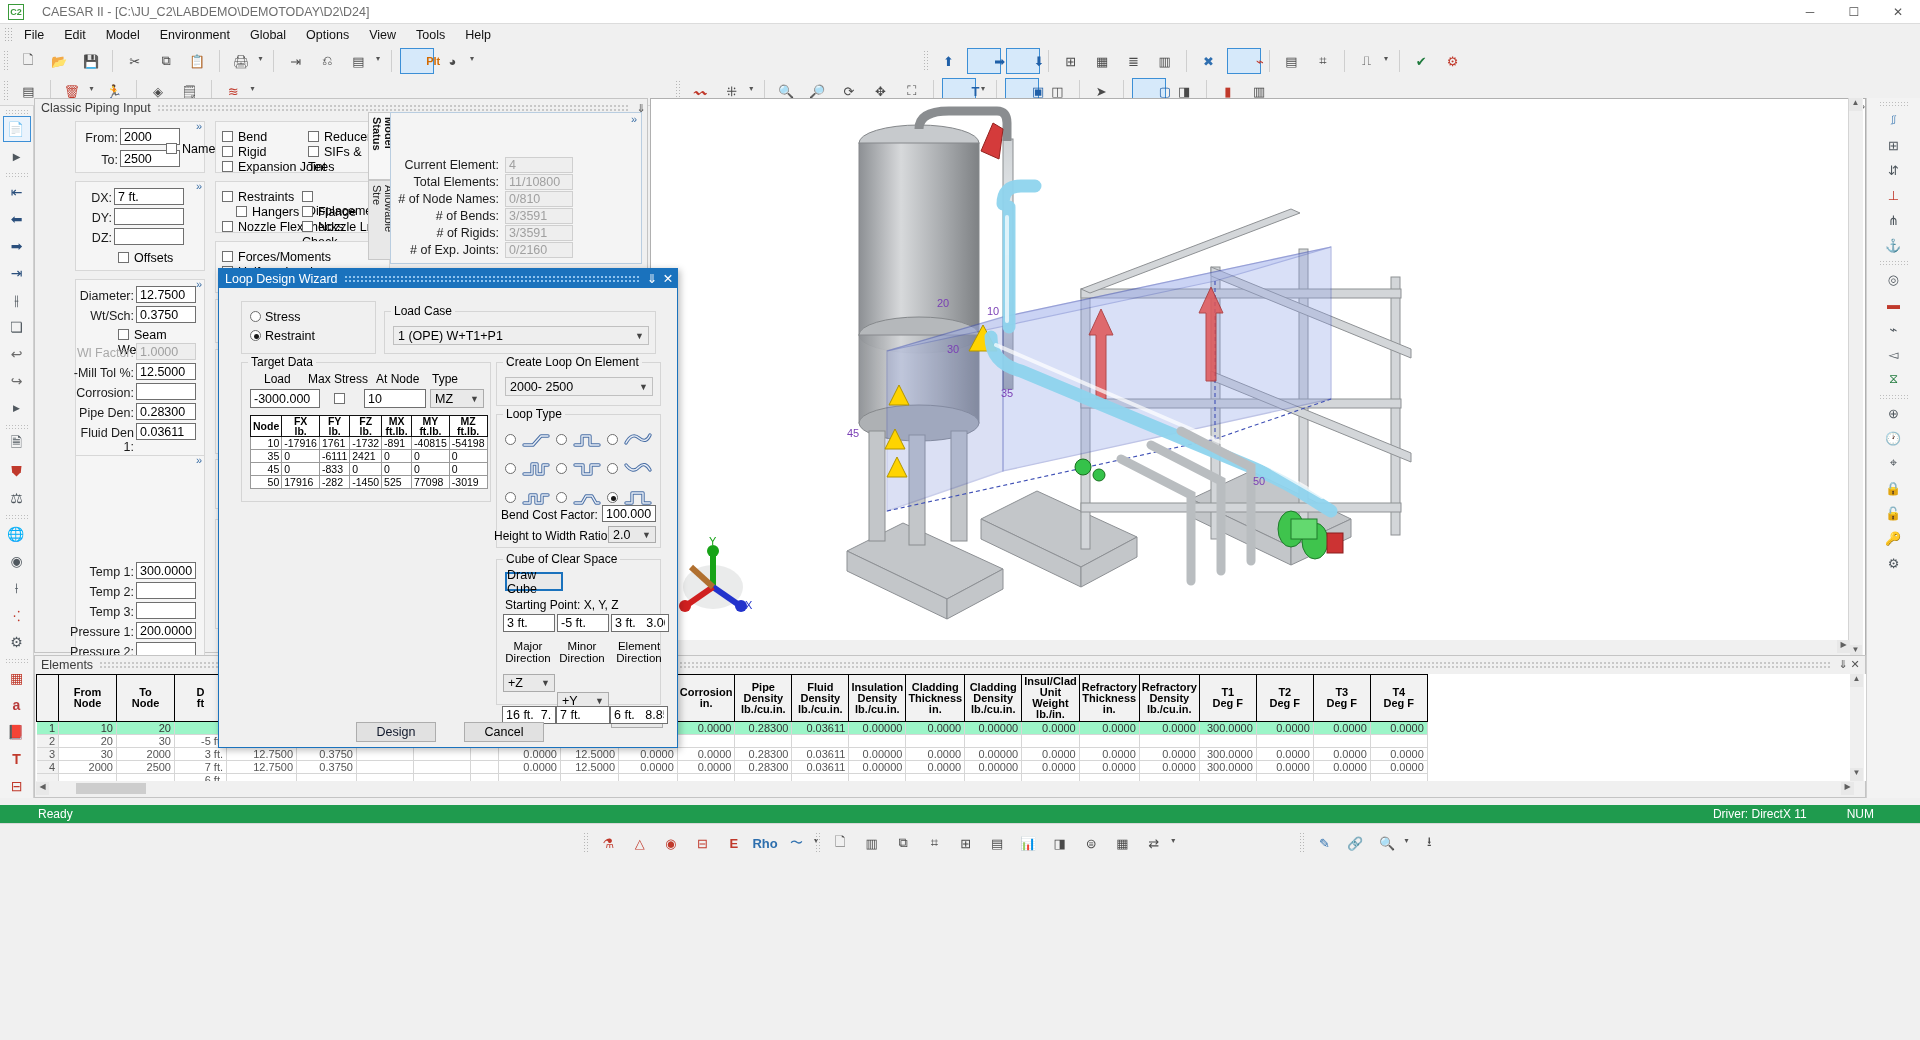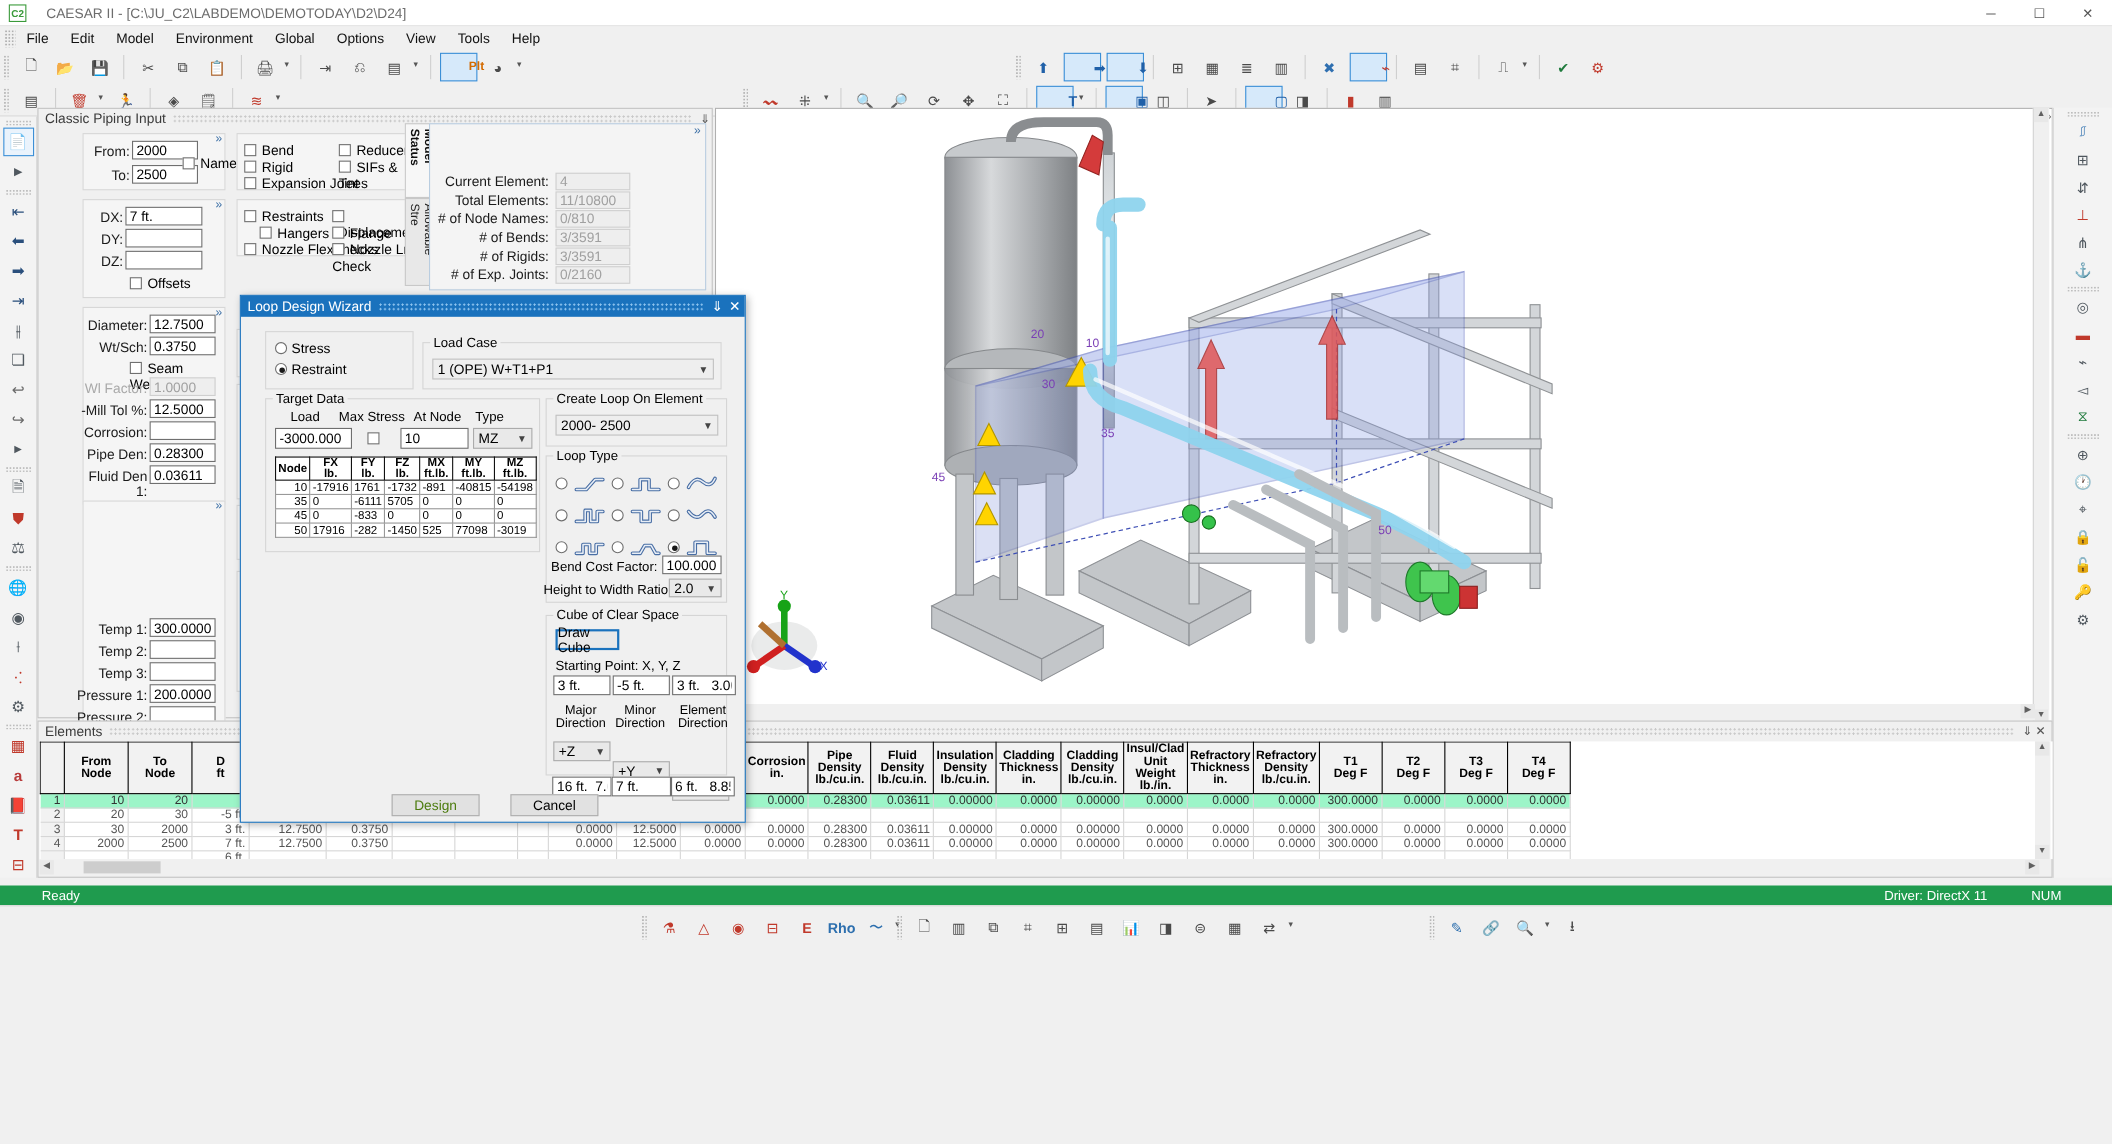--- a/index.html
+++ b/index.html
@@ -147,21 +147,21 @@
   .combo .ca { font-size:9px; color:#444; }
   .combo.flat { background:#eeeeee; border:1px solid #c0c0c0;}
   table.tg { border-collapse:collapse; font-size:10.5px; }
   table.tg th { border:1.4px solid #111; background:#fff; font-weight:bold;
                 padding:0 2px; line-height:10px; font-size:10.5px;}
   table.tg td { border:1px solid #999; padding:0 2px; font-size:10.5px;
                 height:13px; background:#fff;}
   td.nd { text-align:right; }
   .btn { border:1px solid #adadad; background:#e1e1e1; font-size:12.5px;
          display:flex; align-items:center; justify-content:center; }
-  .btn.dis { color:#4d7c0f; }
+  .btn.dis { color:#0f172a; }
   .btn.hl { border:2px solid #1a72bd; background:#e9e9e9; }
 </style>
 </head>
 <body>
 
 <div class="abs" id="titlebar">
   <div id="app-icon">C2</div>
   <div id="title-text">CAESAR II - [C:\JU_C2\LABDEMO\DEMOTODAY\D2\D24]</div>
   <div id="winbtns">
     <div class="winbtn">─</div>
@@ -381,20 +381,25 @@
 
   <div class="grp" style="left:180px; top:82px; width:175px; height:52px;">
     <span class="abs" style="left:6px; top:7px;"><span class="chk"></span><span class="cktxt">Restraints</span></span>
     <span class="abs" style="left:20px; top:22px;"><span class="chk"></span><span class="cktxt">Hangers</span></span>
     <span class="abs" style="left:6px; top:37px;"><span class="chk"></span><span class="cktxt">Nozzle Flex.</span></span>
     <span class="abs" style="left:86px; top:7px;"><span class="chk"></span><span class="cktxt">Displacements</span></span>
     <span class="abs" style="left:86px; top:22px;"><span class="chk"></span><span class="cktxt">Flange Checks</span></span>
     <span class="abs" style="left:86px; top:37px;"><span class="chk"></span><span class="cktxt">Nozzle Lmt Check</span></span>
   </div>
 
+  <div class="grp" style="left:180px; top:142px; width:175px; height:52px;">
+    <span class="abs" style="left:6px; top:7px;"><span class="chk"></span><span class="cktxt">Forces/Moments</span></span>
+    <span class="abs" style="left:6px; top:22px;"><span class="chk"></span><span class="cktxt">Uniform Loads</span></span>
+    <span class="abs" style="left:6px; top:37px;"><span class="chk"></span><span class="cktxt">Wind /Wave</span></span>
+  </div>
 
   <div class="grp" style="left:180px; top:200px; width:175px; height:44px;">
     <span class="abs lbl" style="left:4px; top:8px; width:56px;">Material:</span>
     <span class="abs" style="left:6px; top:24px;"><span class="chk"></span><span class="cktxt">Allow</span></span>
   </div>
 
   <div class="grp" style="left:180px; top:250px; width:175px; height:105px;">
     <span class="abs lbl" style="left:10px; top:6px; width:60px;">Elastic</span>
     <span class="abs lbl" style="left:-2px; top:26px; width:72px;">Elastic M</span>
     <span class="abs lbl" style="left:-2px; top:46px; width:72px;">Elastic M</span>
@@ -870,21 +875,21 @@
               <td>1761</td>
               <td>-1732</td>
               <td>-891</td>
               <td>-40815</td>
               <td>-54198</td>
             </tr>
             <tr>
               <td class="nd">35</td>
               <td>0</td>
               <td>-6111</td>
-              <td>5705</td>
+              <td>2421</td>
               <td>0</td>
               <td>0</td>
               <td>0</td>
             </tr>
             <tr>
               <td class="nd">45</td>
               <td>0</td>
               <td>-833</td>
               <td>0</td>
               <td>0</td>

